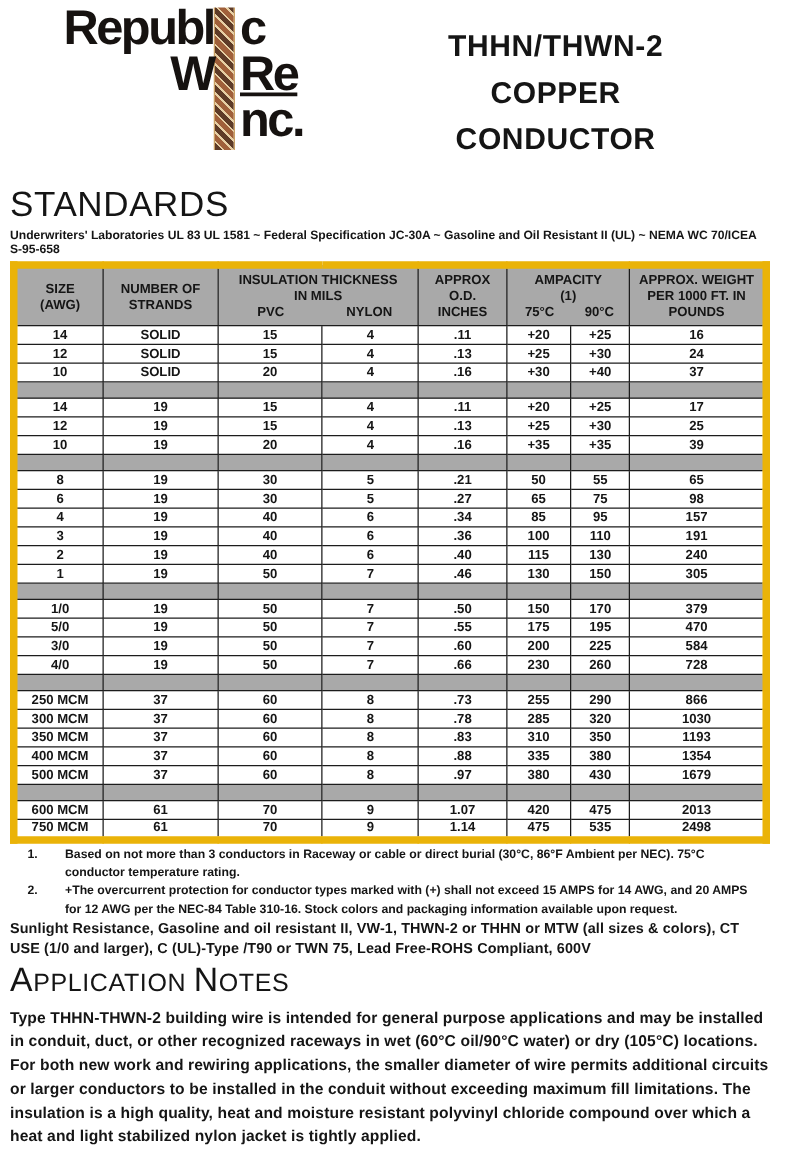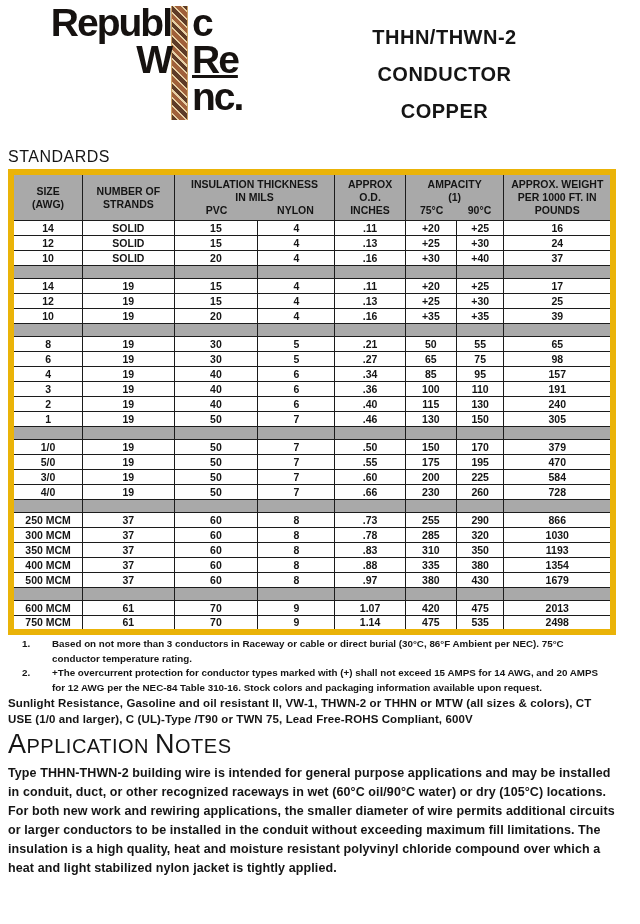--- a/index.html
+++ b/index.html
@@ -29,24 +29,24 @@
       #5e3b27 0px, #5e3b27 4px,
       #e7cfa4 4px, #e7cfa4 5.5px,
       #a0603a 5.5px, #a0603a 9.5px,
       #e7cfa4 9.5px, #e7cfa4 11px);
     border-left: 1px solid #caa064; border-right: 1px solid #caa064;
   }
   .title-block {
     flex: 1; display: flex; flex-direction: column; justify-content: center;
     align-items: center; text-align: center; padding-top: 10px;
   }
-  .title-line { font-weight: bold; font-size: 20px; line-height: 37px; letter-spacing: 0.5px; }
+  .title-line { font-weight: bold; font-size: 24px; line-height: 37px; letter-spacing: 0.5px; }
 
   
-  .standards-heading { font-size: 16px; font-weight: 400; letter-spacing: 0.5px; margin: 2px 0 3px 0; }
+  .standards-heading { font-size: 28px; font-weight: 400; letter-spacing: 0.5px; margin: 2px 0 3px 0; }
   .standards-subtext { font-size: 9.7px; font-weight: bold; margin-bottom: 4px; letter-spacing: 0; }
 
   
   table.spec { width: 100%; border-collapse: collapse; table-layout: fixed; }
   table.spec th, table.spec td { border: 1.6px solid #1c1c1c; }
   table.spec { border: 6px solid #eab308; }
   thead th {
     background: #a9a9a9; font-size: 10.5px; font-weight: bold;
     line-height: 13px; padding: 3px 1px; vertical-align: middle; text-align: center;
   }
@@ -85,26 +85,27 @@
     <div class="logo">
       <div class="rope"></div>
       <span class="ltext l1a">Republ</span>
       <span class="ltext l1b">c</span>
       <span class="ltext l2a">W</span>
       <span class="ltext l2b">Re</span>
       <span class="ltext l3b">nc.</span>
     </div>
     <div class="title-block">
       <div class="title-line">THHN/THWN-2</div>
+      <div class="title-line">COPPER</div>
       <div class="title-line">CONDUCTOR</div>
-      <div class="title-line">COPPER</div>
     </div>
   </div>
 
   <div class="standards-heading">STANDARDS</div>
+  <div class="standards-subtext">Underwriters' Laboratories UL 83 UL 1581 ~ Federal Specification JC-30A ~ Gasoline and Oil Resistant II (UL) ~ NEMA WC 70/ICEA S-95-658</div>
 
   <table class="spec">
     <colgroup>
       <col style="width:11.9%">
         <col style="width:15.2%">
         <col style="width:13.9%">
         <col style="width:12.8%">
       <col style="width:11.7%">
         <col style="width:8.5%">
         <col style="width:7.9%">

